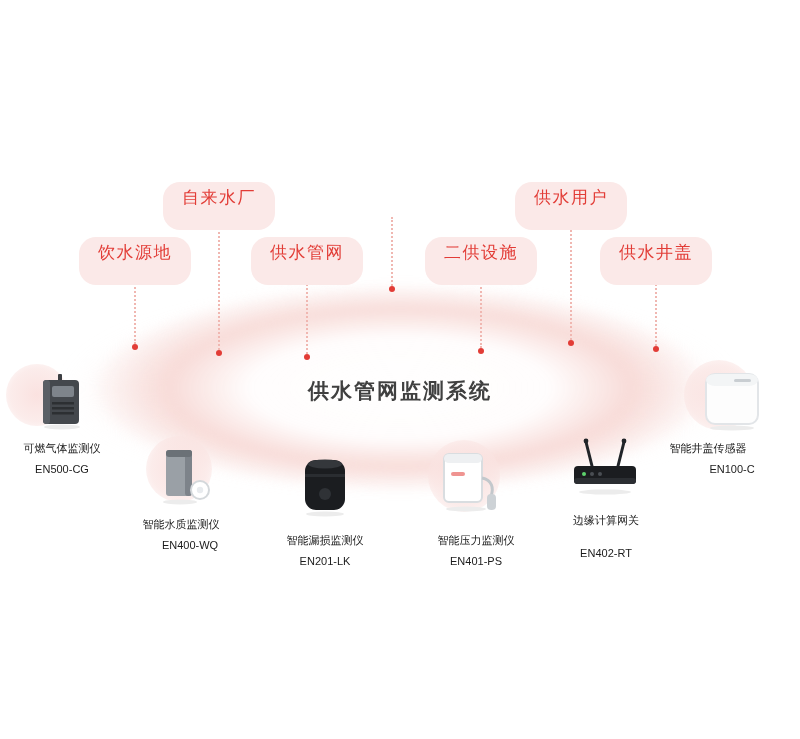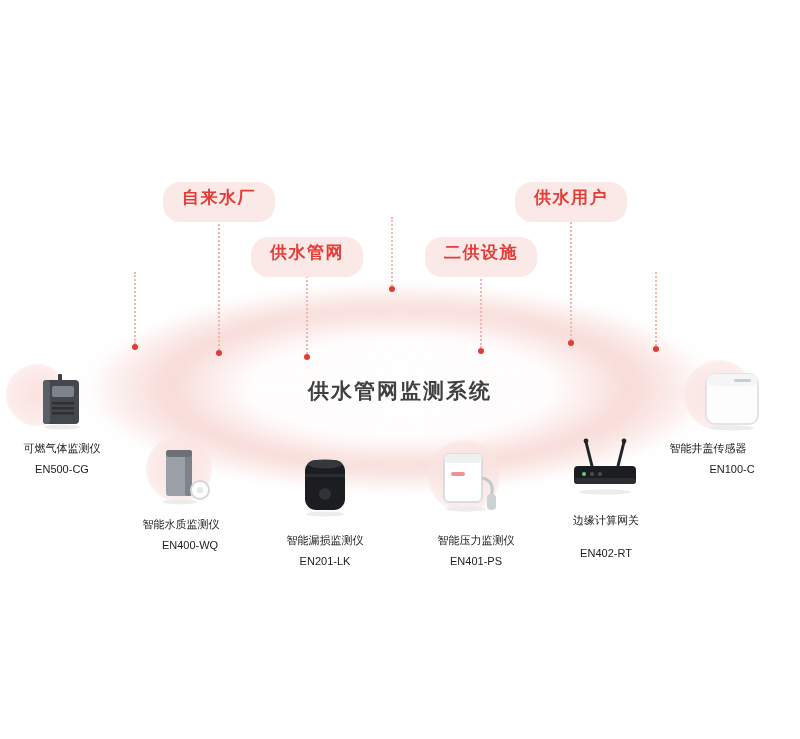--- a/index.html
+++ b/index.html
@@ -45,28 +45,28 @@
     font-weight: 700;
     letter-spacing: 2px;
     color: #404040;
     white-space: nowrap;
   }
 
   
   .pill {
     position: absolute;
     transform: translateX(-50%);
-    height: 40px;
+    height: 48px;
     line-height: 32px;
     padding: 0 19px;
     border-radius: 17px;
     background: #fbe9e8;
     color: #e23c36;
     font-size: 17px;
-    font-weight: 700;
+    font-weight: 400;
     letter-spacing: 1.5px;
     white-space: nowrap;
   }
   .dotline {
     position: absolute;
     width: 0;
     border-left: 2px dotted #f0b7b1;
   }
   .dot {
     position: absolute;
@@ -117,24 +117,26 @@
 
   <div class="dotline" style="left:480px; top:272px; height:76px;"></div>
   <div class="dot" style="left:478px; top:348px;"></div>
 
   <div class="dotline" style="left:570px; top:217px; height:123px;"></div>
   <div class="dot" style="left:568px; top:340px;"></div>
 
   <div class="dotline" style="left:655px; top:272px; height:74px;"></div>
   <div class="dot" style="left:653px; top:346px;"></div>
 
+  <div class="pill" style="left:135px; top:237px;">饮水源地</div>
   <div class="pill" style="left:219px; top:182px;">自来水厂</div>
   <div class="pill" style="left:307px; top:237px;">供水管网</div>
   <div class="pill" style="left:481px; top:237px;">二供设施</div>
   <div class="pill" style="left:571px; top:182px;">供水用户</div>
+  <div class="pill" style="left:656px; top:237px;">供水井盖</div>
 
   <div>
     <div class="blob" style="left:6px; top:364px; width:62px; height:62px;"></div>
     <svg class="dev-icon" style="left:32px; top:370px;" width="60" height="60" viewBox="0 0 60 60">
       <rect x="26" y="4" width="4" height="9" rx="1" fill="#3c3f43"></rect>
       <rect x="11" y="10" width="36" height="44" rx="4" fill="#44484d"></rect>
       <rect x="11" y="10" width="7" height="44" rx="3" fill="#5a5f65"></rect>
       <rect x="20" y="16" width="22" height="11" rx="2" fill="#7e848b"></rect>
       <rect x="20" y="32" width="22" height="2.5" fill="#2c2f32"></rect>
       <rect x="20" y="37" width="22" height="2.5" fill="#2c2f32"></rect>

